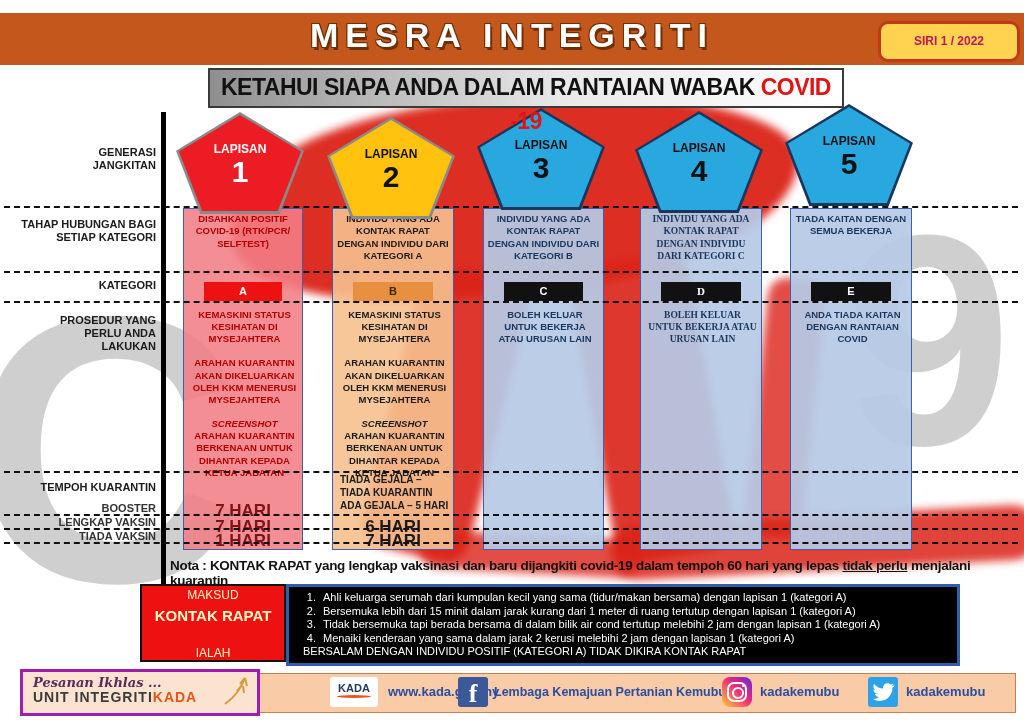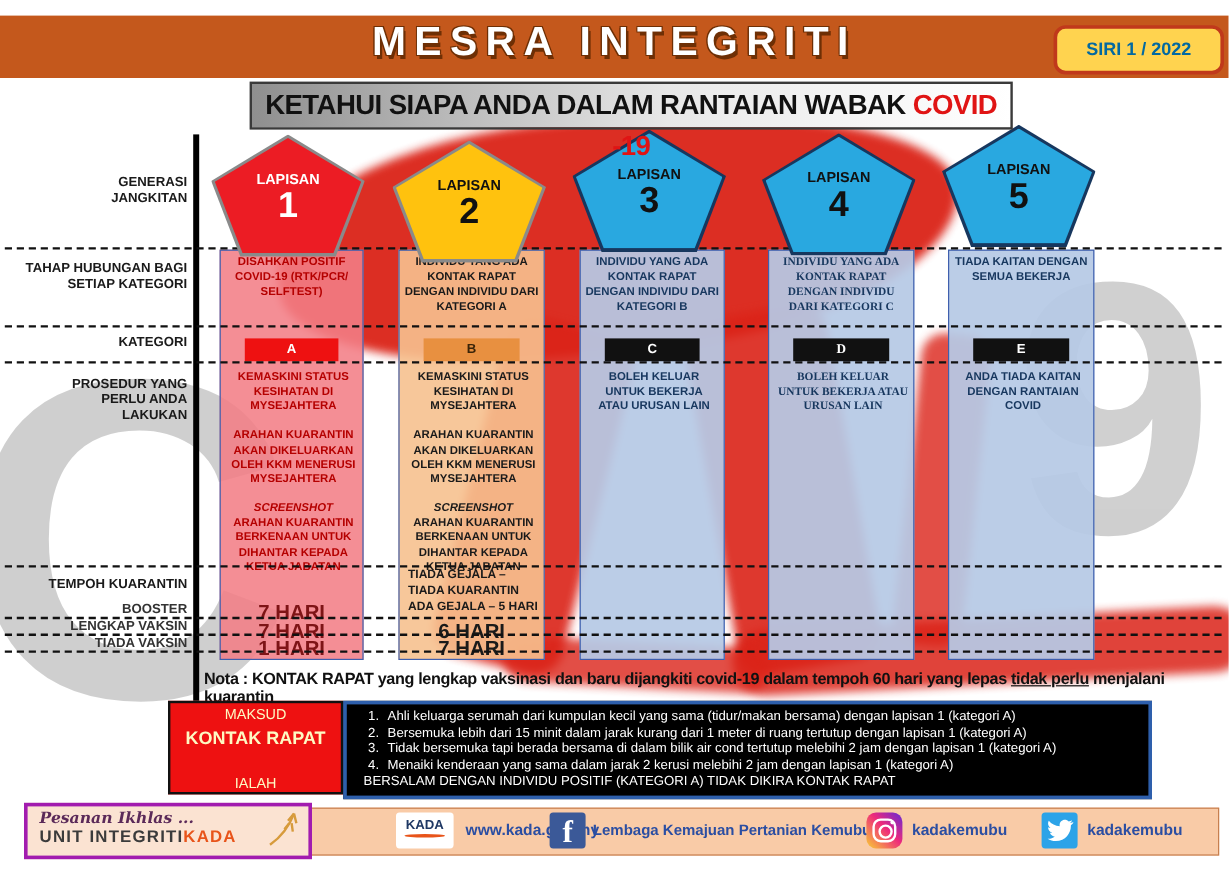--- a/index.html
+++ b/index.html
@@ -5,21 +5,21 @@
   html,body{margin:0;padding:0;background:#fff;}
   #page{position:relative;width:1024px;height:724px;overflow:hidden;background:#fff;
         font-family:"Liberation Sans",sans-serif;}
   
   #topbar{position:absolute;left:0;top:13px;width:1024px;height:52px;background:#C4581C;z-index:6;}
   #title{position:absolute;left:0;top:16px;width:1024px;text-align:center;z-index:7;
          font-size:34px;font-weight:bold;letter-spacing:7px;color:#fff;
          text-shadow:2px 3px 0 #6e2f05,-1px -1px 0 #6e2f05,1px -1px 0 #6e2f05,-1px 1px 0 #6e2f05;}
   #badge{position:absolute;left:878px;top:21px;width:136px;height:35px;z-index:8;
          background:#FFD34F;border:3px solid #C0391B;border-radius:10px;
-         color:#0369a1;font-size:15px;font-weight:bold;text-align:center;line-height:35px;}
+         color:#be185d;font-size:12px;font-weight:bold;text-align:center;line-height:35px;}
   #subtitle{position:absolute;left:208px;top:68px;width:632px;height:36px;z-index:6;
          background:linear-gradient(to right,#8f8f8f,#e8e8e8 55%,#ffffff);
          border:2px solid #3a3a3a;text-align:center;line-height:34px;
          font-size:23px;font-weight:bold;letter-spacing:-0.5px;color:#111;}
   #subtitle .red{color:#E01414;}
   
   .wm{position:absolute;z-index:1;}
   .wm-letter{font-weight:bold;color:#8f8f8f;opacity:.42;font-family:"Liberation Sans",sans-serif;}
   .splash{position:absolute;z-index:1;background:#DB2318;filter:blur(4px);}
   

